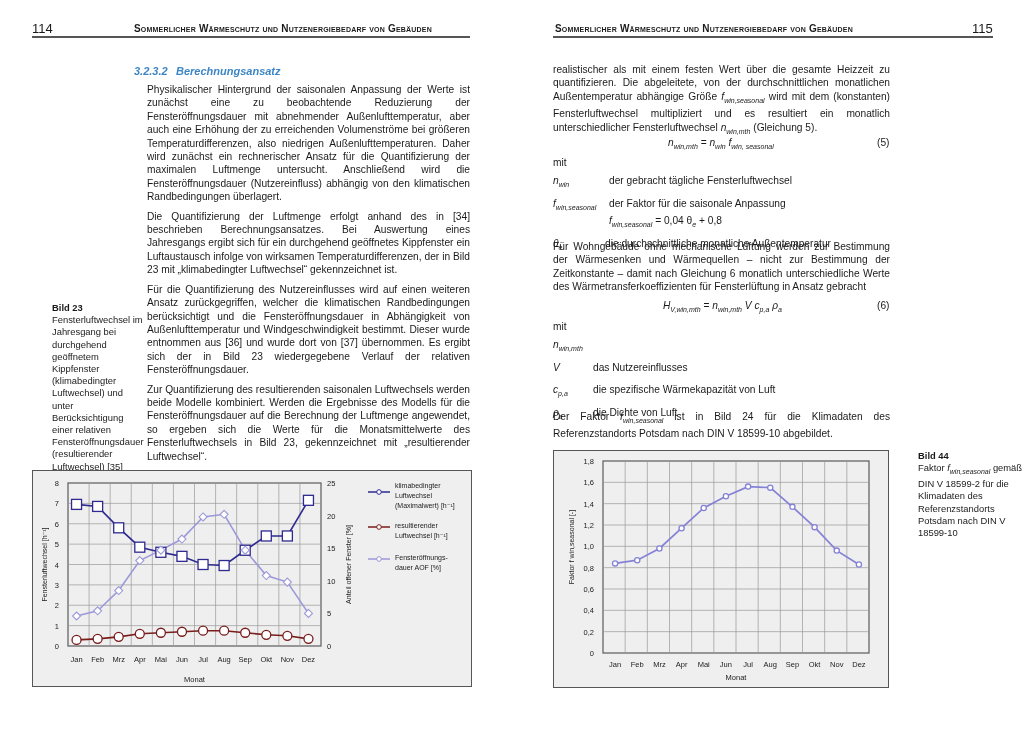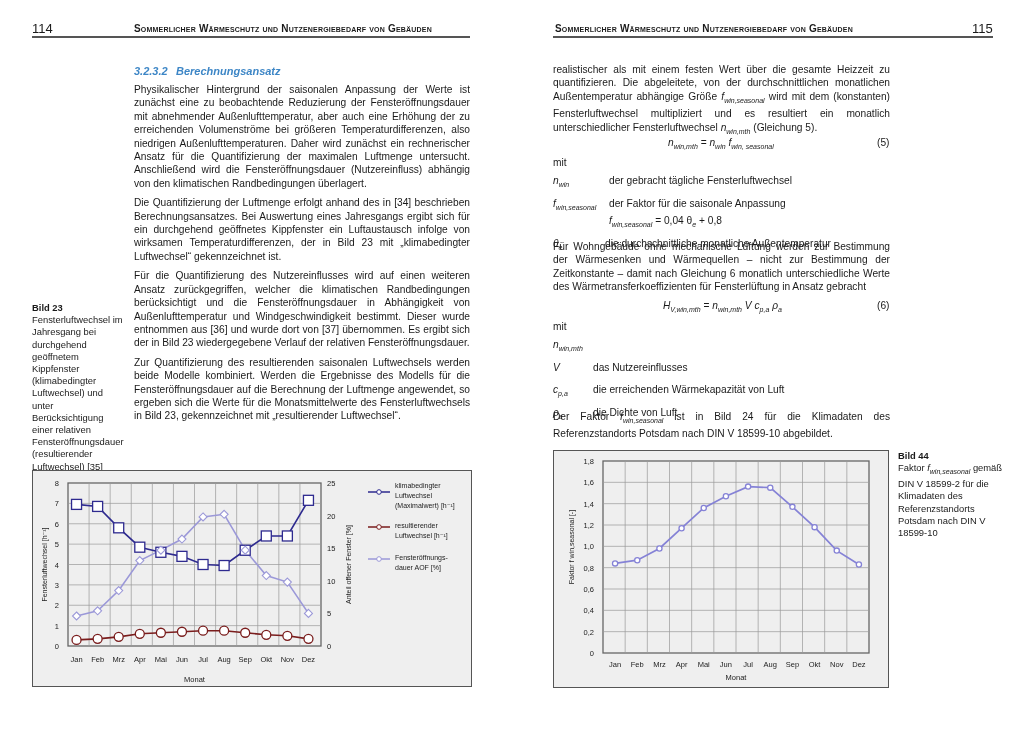--- a/index.html
+++ b/index.html
@@ -2,24 +2,24 @@
 <html><head>
 <meta charset="utf-8">
 <style>
   html,body{margin:0;padding:0;}
   body{width:1024px;height:736px;background:#ffffff;position:relative;overflow:hidden;
        font-family:"Liberation Sans","DejaVu Sans",sans-serif;color:#1a1a1a;}
   .hdr{position:absolute;top:22px;height:14px;font-size:13px;line-height:14px;}
   .hdr-line{position:absolute;top:36px;height:1.5px;background:#555;}
   .sc{font-variant:small-caps;letter-spacing:0.2px;}
   .body-text{position:absolute;font-size:10.2px;line-height:13.4px;text-align:justify;}
-  .body-text p{margin:0 0 6px 0;}
+  .body-text p{margin:0 0 6px 13px;}
   .h3{position:absolute;font-size:11px;font-weight:bold;color:#3d86c6;font-style:italic;}
   .h3 .num{display:inline-block;width:42px;}
-  .caption{position:absolute;font-size:9.4px;line-height:12.2px;}
+  .caption{position:absolute;font-size:9.4px;line-height:12.2px;margin-left:20px;}
   .caption b{display:block;}
   .eq{position:absolute;font-size:10.2px;font-style:italic;}
   .eqnum{position:absolute;font-size:10.2px;}
   .defs{position:absolute;font-size:10.2px;line-height:13.4px;}
   .defrow{display:flex;margin-bottom:5px;}
   .defrow .sym{font-style:italic;flex:0 0 auto;}
   sub{font-size:7px;font-style:italic;}
   .chart-box{position:absolute;border:1px solid #555;background:#efefef;}
   svg text{font-family:"Liberation Sans","DejaVu Sans",sans-serif;}
 </style>
@@ -211,21 +211,21 @@
     <div style="margin-bottom:5px;">mit</div>
     <div class="defrow">
       <span class="sym" style="width:40px;"><span>n</span><sub>win,mth</sub></span>
     </div>
     <div class="defrow">
       <span class="sym" style="width:40px;"><span>V</span><sub></sub></span>
       <span>das Nutzereinflusses</span>
     </div>
     <div class="defrow">
       <span class="sym" style="width:40px;"><span>c</span><sub>p,a</sub></span>
-      <span>die erreichenden Wärmekapazität von Luft</span>
+      <span>die spezifische Wärmekapazität von Luft</span>
     </div>
     <div class="defrow">
       <span class="sym" style="width:40px;"><span>ρ</span><sub>a</sub></span>
       <span>die Dichte von Luft</span>
     </div>
   </div>
 
   <div class="body-text" style="left:553px;top:410px;width:337px;">
     <span>Der Faktor</span>
     <i>f</i><sub>win,seasonal</sub>

